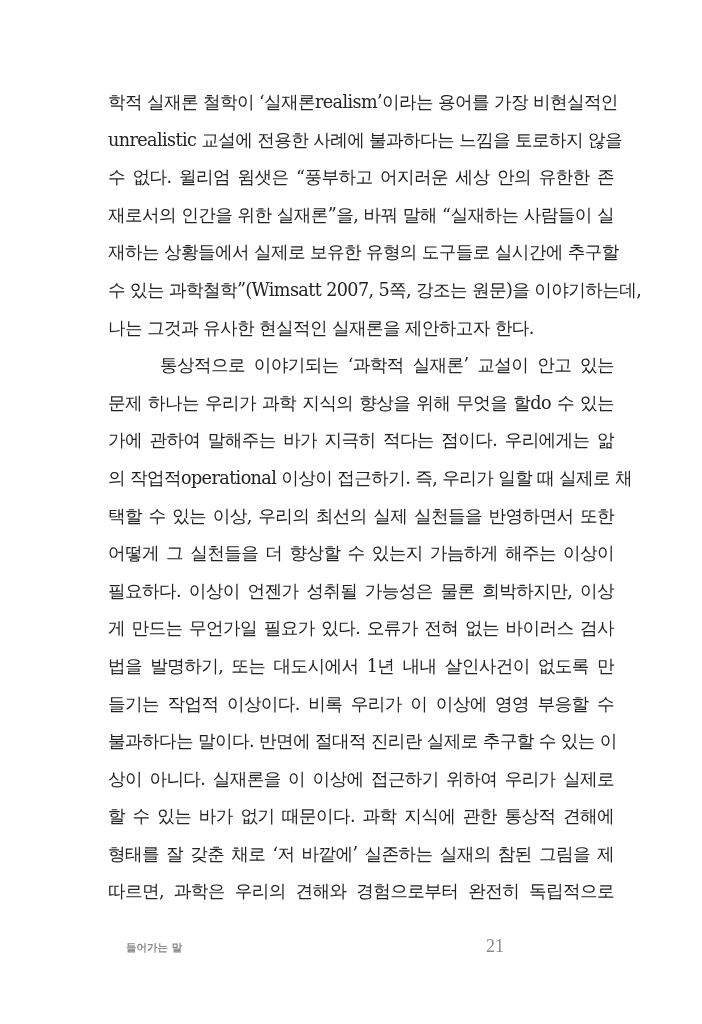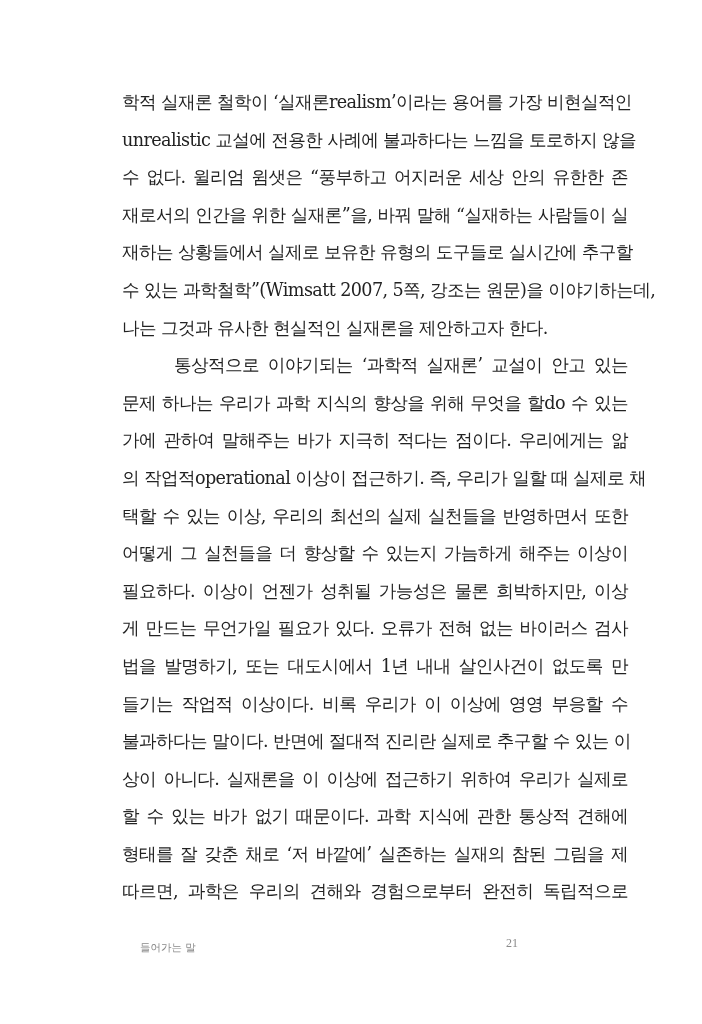--- a/index.html
+++ b/index.html
@@ -8,21 +8,21 @@
       background: #ffffff;
     }
     body {
       width: 702px;
       height: 1024px;
       position: relative;
       overflow: hidden;
     }
     .page {
       position: absolute;
-      left: 14px; top: 0;
+      left: 0; top: 0;
       width: 596px;
       height: 1024px;
       background: #ffffff;
     }
     .body-text {
       position: absolute;
       left: 108px;
       top: 84px;
       width: 506px;
       font-family: "DejaVu Serif", "Liberation Serif", serif;
@@ -44,27 +44,28 @@
     .line.indent {
       padding-left: 52px;
     }
     .footer-label {
       position: absolute;
       left: 126px;
       top: 941px;
       font-family: "DejaVu Sans", "Liberation Sans", sans-serif;
       font-size: 10.5px;
       color: #8a8a8a;
+      font-weight: bold;
     }
     .page-number {
       position: absolute;
       right: 92px;
       top: 936px;
       font-family: "Liberation Serif", "DejaVu Serif", serif;
-      font-size: 12px;
+      font-size: 18px;
       font-weight: normal;
       color: #8a8a8a;
     }
   </style>
 </head>
 <body>
 
 <div class="page">
   <div class="body-text">
     <span class="line">학적 실재론 철학이 ‘실재론realism’이라는 용어를 가장 비현실적인</span>

